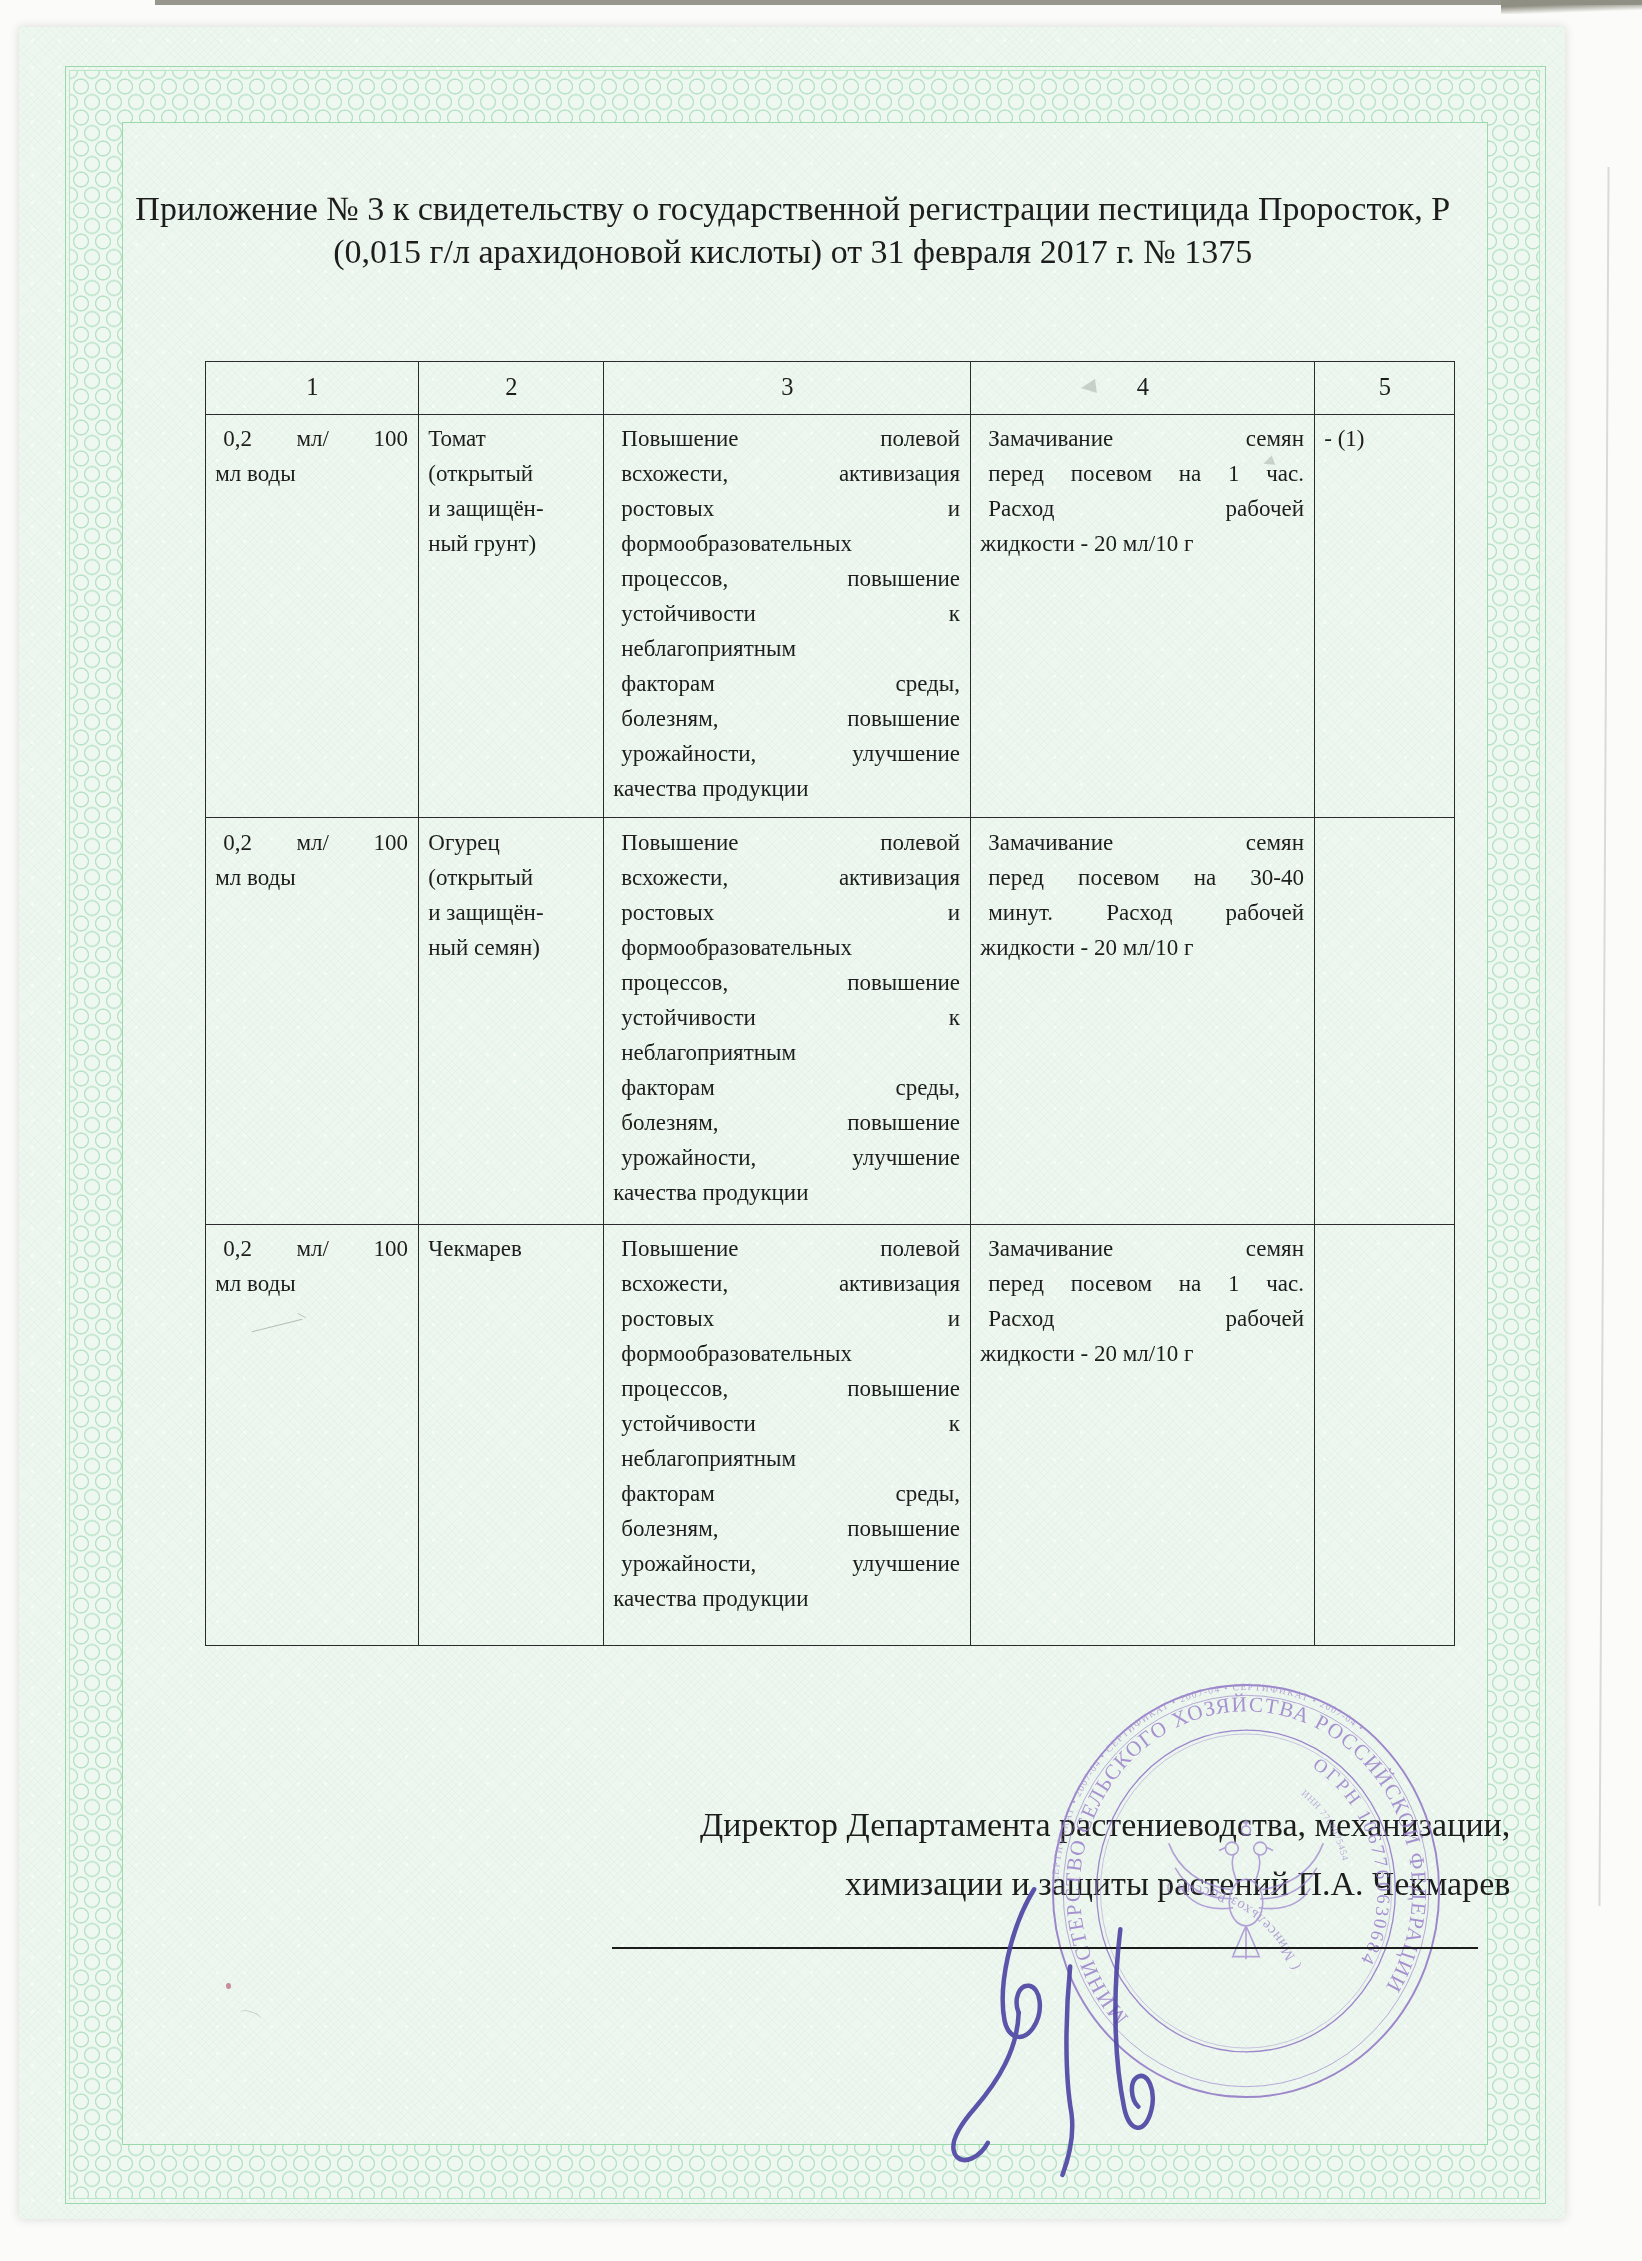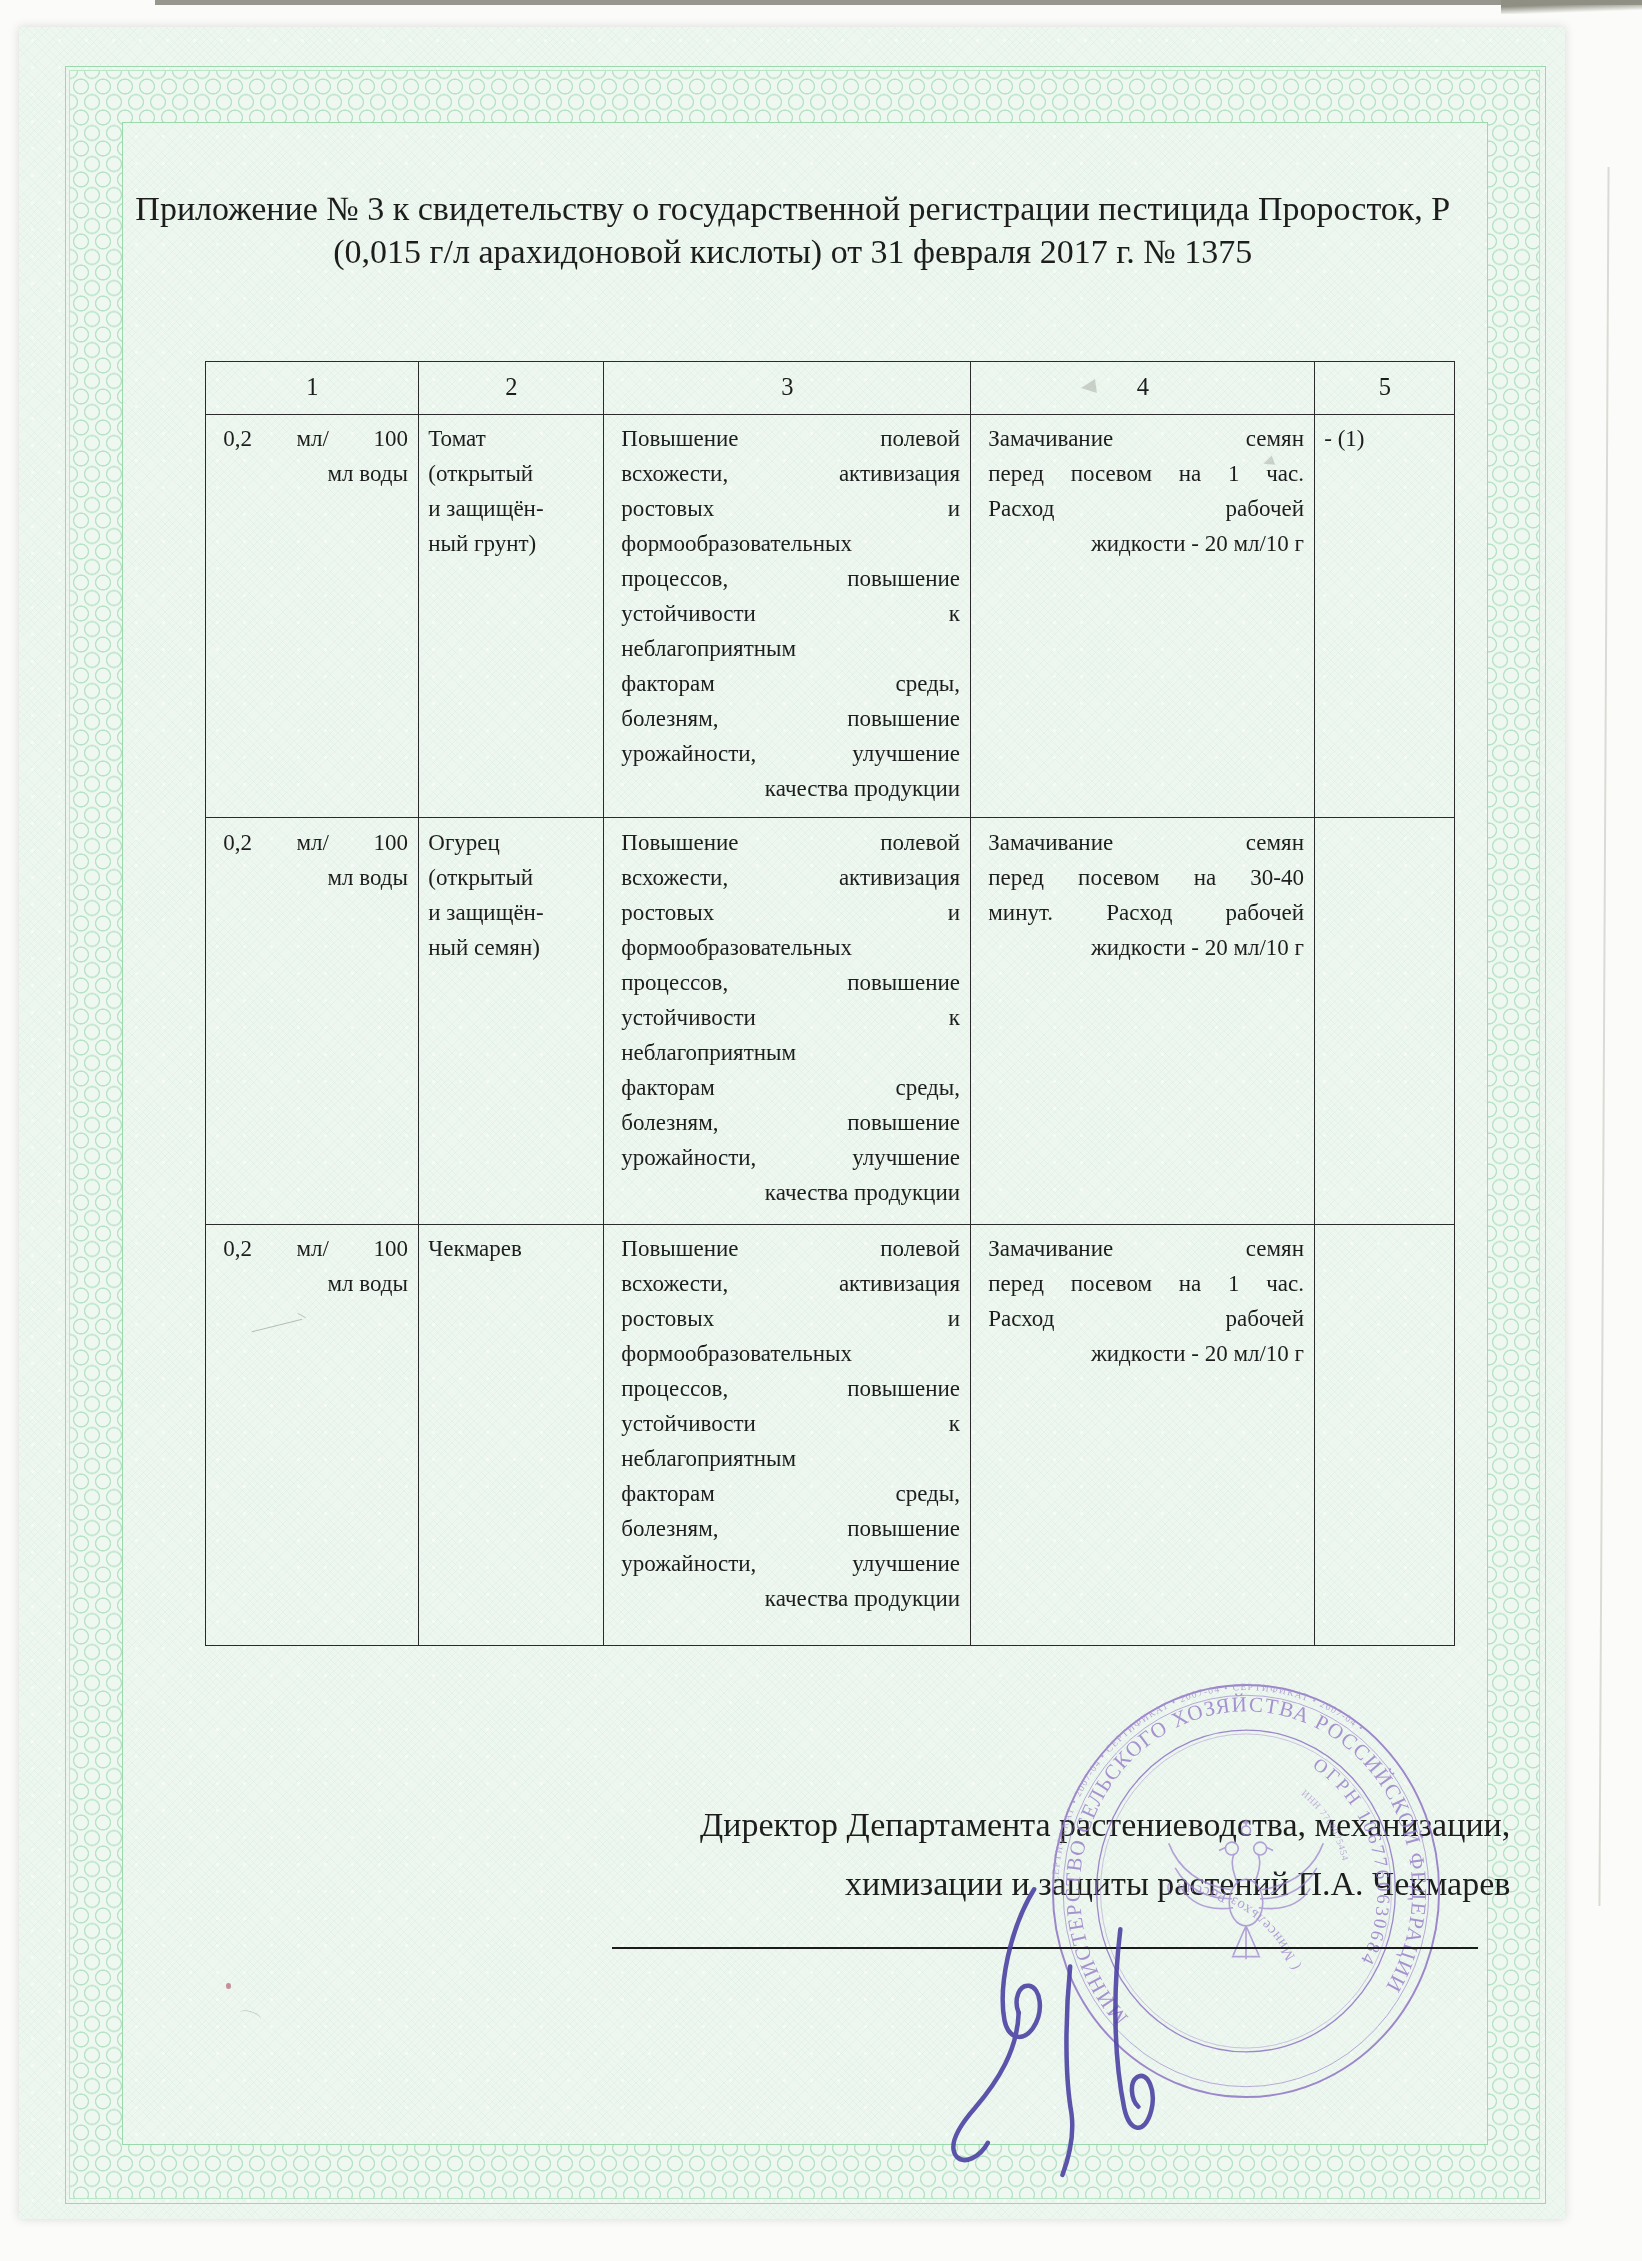--- a/index.html
+++ b/index.html
@@ -54,21 +54,21 @@
   table.reg{position:absolute;left:186px;top:334px;width:1248px;
     border-collapse:collapse;table-layout:fixed;
     font-size:23px;line-height:35px;}
   table.reg,table.reg td{border:1.3px solid #2b2b2d;}
   table.reg{border-width:1.9px;}
   table.reg td{vertical-align:top;padding:6.4px 10.3px 0 9px;overflow:hidden;}
   table.reg tr.hdr td{border-bottom-width:1.9px;text-align:center;font-size:24.5px;
     padding:0;line-height:49px;height:52px;}
   tr.r1 td{height:396px;} tr.r2 td{height:399px;} tr.r3 td{height:414px;}
   .cell-lines{display:block;white-space:pre-line;text-align:justify;text-align-last:justify;margin-left:8px;}
-  .cell-last{display:block;text-align:right;}
+  .cell-last{display:block;text-align:left;}
   .c-crop{white-space:pre-line;}
   
   .sig-block{position:absolute;left:525px;top:1768px;width:966px;
     font-size:34px;line-height:59px;text-align:right;}
   .rule{position:absolute;left:593px;top:1920px;width:866px;height:1.9px;background:#1b1b1b;}
   .stamp-svg{position:absolute;left:1021px;top:1645px;opacity:.85;}
   .sign-svg{position:absolute;left:889px;top:1857px;}
   
   .arrow-artifact{position:absolute;width:0;height:0;opacity:.55;
     border-top:7px solid transparent;border-bottom:7px solid transparent;

